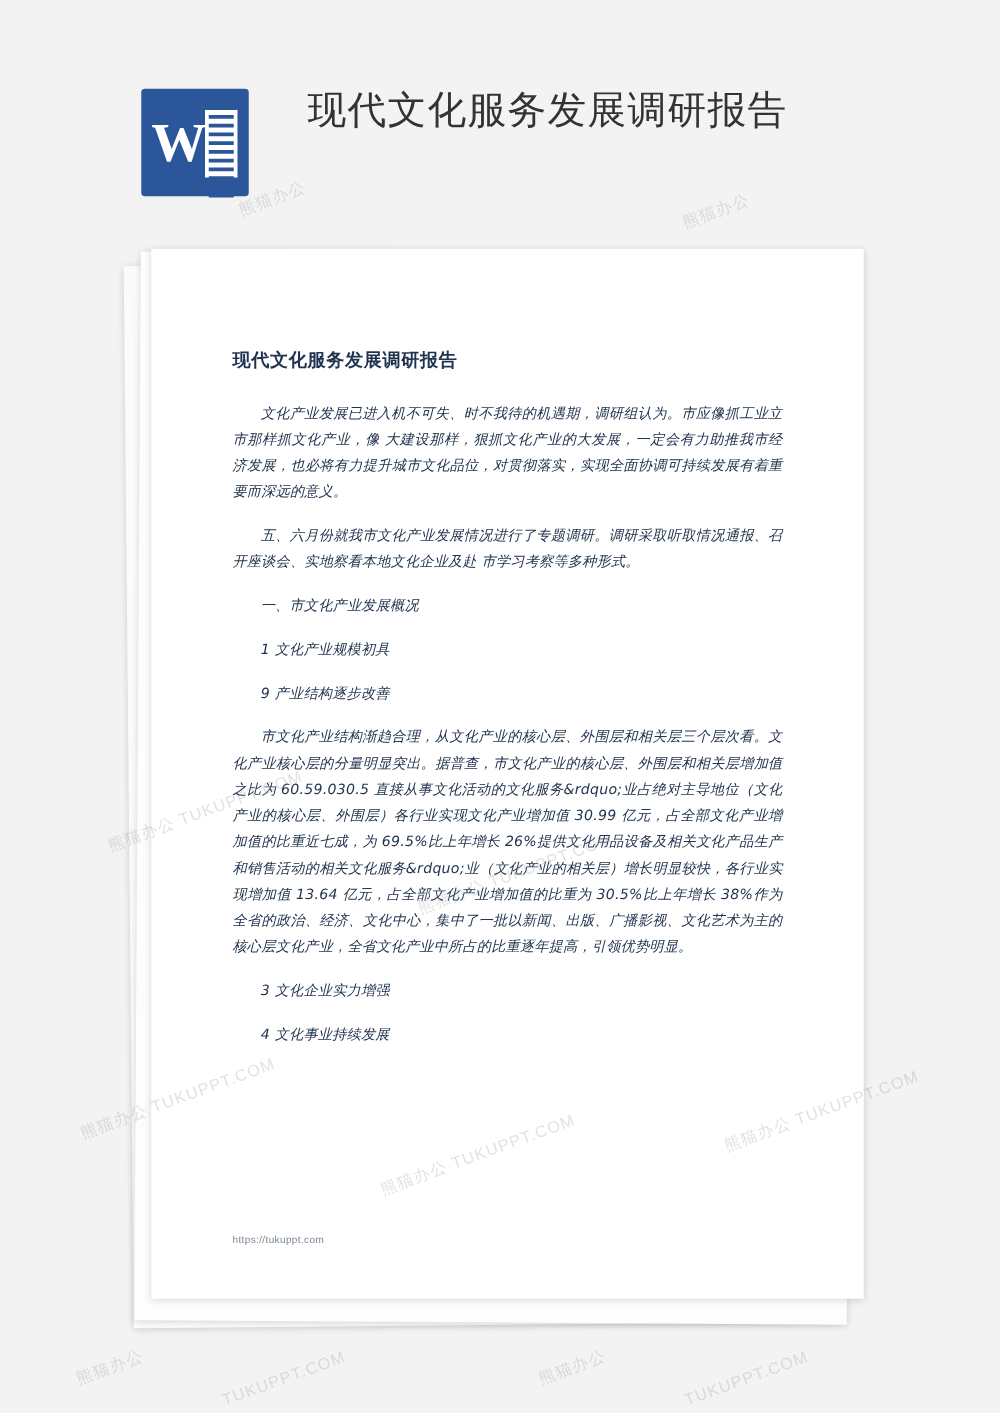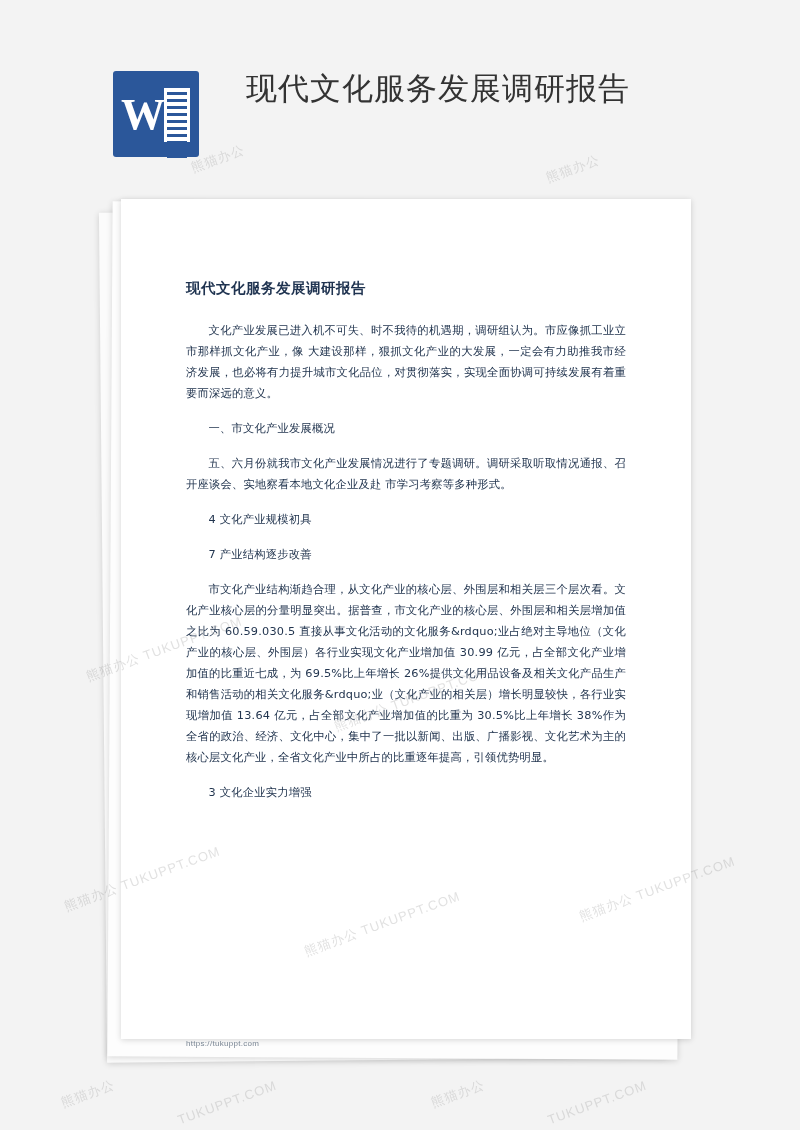--- a/index.html
+++ b/index.html
@@ -109,25 +109,25 @@
     letter-spacing: 0.5px;
   }
   .para {
     font-size: 11.3px;
     line-height: 21px;
     margin: 0 0 14px 0;
     text-align: justify;
     color: #22354f;
     letter-spacing: 0.2px;
   }
-  .para.indent { text-indent: 2em; }
+  .para.indent { text-indent: 2em; font-style: italic; }
   .sub { font-weight: normal; }
   .url {
     position: absolute;
-    left: 65px; top: 840px;
+    left: 65px; top: 788px;
     font-size: 8px;
     color: #7a8694;
     font-family: "Liberation Sans", sans-serif;
     letter-spacing: 0.3px;
   }
 
   
   .wm {
     position: absolute;
     color: rgba(130,130,130,0.18);
@@ -168,26 +168,27 @@
 
   <div class="stack">
     <div class="sheet sheet-back2"></div>
     <div class="sheet sheet-back1"></div>
     <div class="sheet sheet-main">
 
       <div class="doc-body">
         <div class="doc-h1">现代文化服务发展调研报告</div>
 
         <p class="para indent">文化产业发展已进入机不可失、时不我待的机遇期，调研组认为。市应像抓工业立市那样抓文化产业，像 大建设那样，狠抓文化产业的大发展，一定会有力助推我市经济发展，也必将有力提升城市文化品位，对贯彻落实，实现全面协调可持续发展有着重要而深远的意义。</p>
+        <p class="para indent">五、六月份就我市文化产业发展情况进行了专题调研。调研采取听取情况通报、召开座谈会、实地察看本地文化企业及赴 市学习考察等多种形式。</p>
         <p class="para indent sub">一、市文化产业发展概况</p>
-        <p class="para indent">五、六月份就我市文化产业发展情况进行了专题调研。调研采取听取情况通报、召开座谈会、实地察看本地文化企业及赴 市学习考察等多种形式。</p>
-        <p class="para indent sub">4 文化产业规模初具</p>
-        <p class="para indent sub">7 产业结构逐步改善</p>
+        <p class="para indent sub">1 文化产业规模初具</p>
+        <p class="para indent sub">9 产业结构逐步改善</p>
         <p class="para indent">市文化产业结构渐趋合理，从文化产业的核心层、外围层和相关层三个层次看。文化产业核心层的分量明显突出。据普查，市文化产业的核心层、外围层和相关层增加值之比为 60.59.030.5 直接从事文化活动的文化服务&amp;rdquo;业占绝对主导地位（文化产业的核心层、外围层）各行业实现文化产业增加值 30.99 亿元，占全部文化产业增加值的比重近七成，为 69.5%比上年增长 26%提供文化用品设备及相关文化产品生产和销售活动的相关文化服务&amp;rdquo;业（文化产业的相关层）增长明显较快，各行业实现增加值 13.64 亿元，占全部文化产业增加值的比重为 30.5%比上年增长 38%作为全省的政治、经济、文化中心，集中了一批以新闻、出版、广播影视、文化艺术为主的核心层文化产业，全省文化产业中所占的比重逐年提高，引领优势明显。</p>
         <p class="para indent sub">3 文化企业实力增强</p>
+        <p class="para indent sub">4 文化事业持续发展</p>
       </div>
 
       <div class="url">https://tukuppt.com</div>
     </div>
   </div>
 
   <div class="wm wm-light" style="left:190px; top:150px;">熊猫办公</div>
   <div class="wm wm-light" style="left:545px; top:160px;">熊猫办公</div>
   <div class="wm wm-dark" style="left:82px; top:640px;">熊猫办公 TUKUPPT.COM</div>
   <div class="wm wm-dark" style="left:330px; top:690px;">熊猫办公 TUKUPPT.COM</div>

